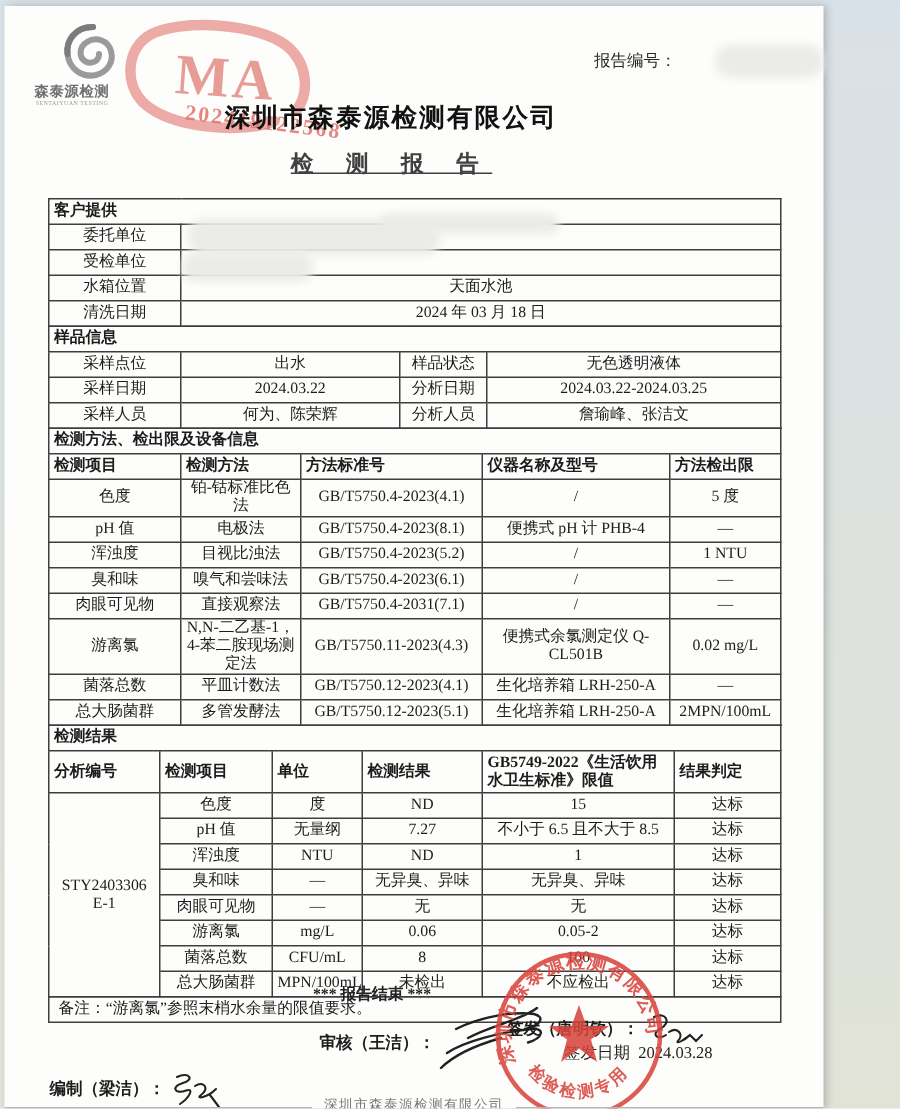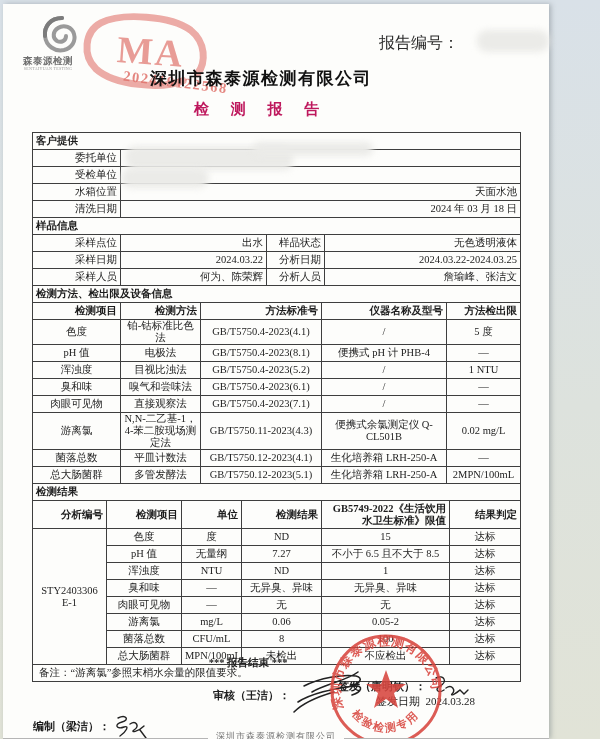--- a/index.html
+++ b/index.html
@@ -16,42 +16,42 @@
   }
   
   .logo-swirl{position:absolute;left:35px;top:11px;}
   .logo-name{position:absolute;left:16px;top:51px;width:58px;text-align:center;
     font-weight:bold;font-size:9.5px;color:#6f6f6f;letter-spacing:.5px;}
   .logo-sub{position:absolute;left:16px;top:62px;width:58px;text-align:center;
     font-size:4px;color:#9a9a9a;letter-spacing:.3px;}
   .cma{position:absolute;left:78px;top:8px;transform:rotate(4deg);opacity:.8;}
   .cma-num{position:absolute;left:120px;top:70px;transform:rotate(7deg);
     color:#e0736c;font-size:14.5px;letter-spacing:1.5px;font-weight:bold;opacity:.85;}
-  .report-no{position:absolute;left:376px;top:29px;font-size:16px;color:#2a2a2a;}
+  .report-no{position:absolute;left:393px;top:29px;font-size:11px;color:#2a2a2a;}
   .doc-company{position:absolute;left:0;top:63px;width:516px;text-align:center;
     font-size:17px;font-weight:bold;letter-spacing:1.5px;color:#111;}
   .doc-title{position:absolute;left:0;top:96px;width:516px;text-align:center;
-    font-size:15px;font-weight:bold;letter-spacing:9px;color:#be185d;}
+    font-size:15px;font-weight:bold;letter-spacing:9px;color:#404040;text-decoration:underline;}
   
   .blob{position:absolute;background:#ebebe8;filter:blur(3px);border-radius:10px;}
   .blob-report{left:474px;top:26px;width:72px;height:22px;}
   .blob-client{left:122px;top:142px;width:168px;height:24px;border-radius:12px 14px 10px 16px;}
   .blob-client2{left:250px;top:138px;width:120px;height:14px;}
   .blob-inspected{left:118px;top:164px;width:88px;height:20px;}
   
   .tables{position:absolute;left:29px;top:129px;width:490px;}
   table.doc{border-collapse:collapse;table-layout:fixed;width:489px;margin-top:-1px;padding-left:25px;}
   table.doc td{border:1px solid #3e3e3e;box-sizing:border-box;height:17px;
     padding:0 3px;font-size:10.5px;line-height:1.15;color:#1c1c1c;
     overflow:hidden;vertical-align:middle;}
   td.sec{font-weight:bold;height:14px;font-size:10.5px;text-align:left;padding-left:4px;}
-  td.lab{text-align:right;padding-left:5px;}
-  td.val{text-align:right;padding-left:7px;margin-top:16px;}
+  td.lab{text-align:center;padding-left:5px;}
+  td.val{text-align:center;padding-left:7px;margin-top:16px;}
   td.c{text-align:center;}
-  td.hd{text-align:right;font-weight:bold;}
+  td.hd{text-align:left;font-weight:bold;}
   tr.tall td{height:24px;}
   tr.hdr2 td{height:28px;}
   .notes-box{border:1px solid #3e3e3e;margin-top:-1px;width:489px;box-sizing:border-box;
     font-size:10.5px;line-height:13px;padding:1px 0 2px 6px;}
   .notes-line2{padding-left:28px;}
   
   .end-mark{position:absolute;left:0;top:652px;width:490px;text-align:center;
     font-size:10.5px;font-weight:bold;color:#222;}
   .sig{position:absolute;font-size:11px;font-weight:bold;color:#1d1d1d;white-space:nowrap;}
   .sig svg{vertical-align:middle;}
@@ -191,21 +191,21 @@
       <tr>
         <td class="c">臭和味</td>
         <td class="c">嗅气和尝味法</td>
         <td class="c">GB/T5750.4-2023(6.1)</td>
         <td class="c">/</td>
         <td class="c">—</td>
       </tr>
       <tr>
         <td class="c">肉眼可见物</td>
         <td class="c">直接观察法</td>
-        <td class="c">GB/T5750.4-2023(7.1)</td>
+        <td class="c">GB/T5750.4-2031(7.1)</td>
         <td class="c">/</td>
         <td class="c">—</td>
       </tr>
       <tr class="tall">
         <td class="c">游离氯</td>
         <td class="c">N,N-二乙基-1，4-苯二胺现场测定法</td>
         <td class="c">GB/T5750.11-2023(4.3)</td>
         <td class="c">便携式余氯测定仪 Q-CL501B</td>
         <td class="c">0.02 mg/L</td>
       </tr>

